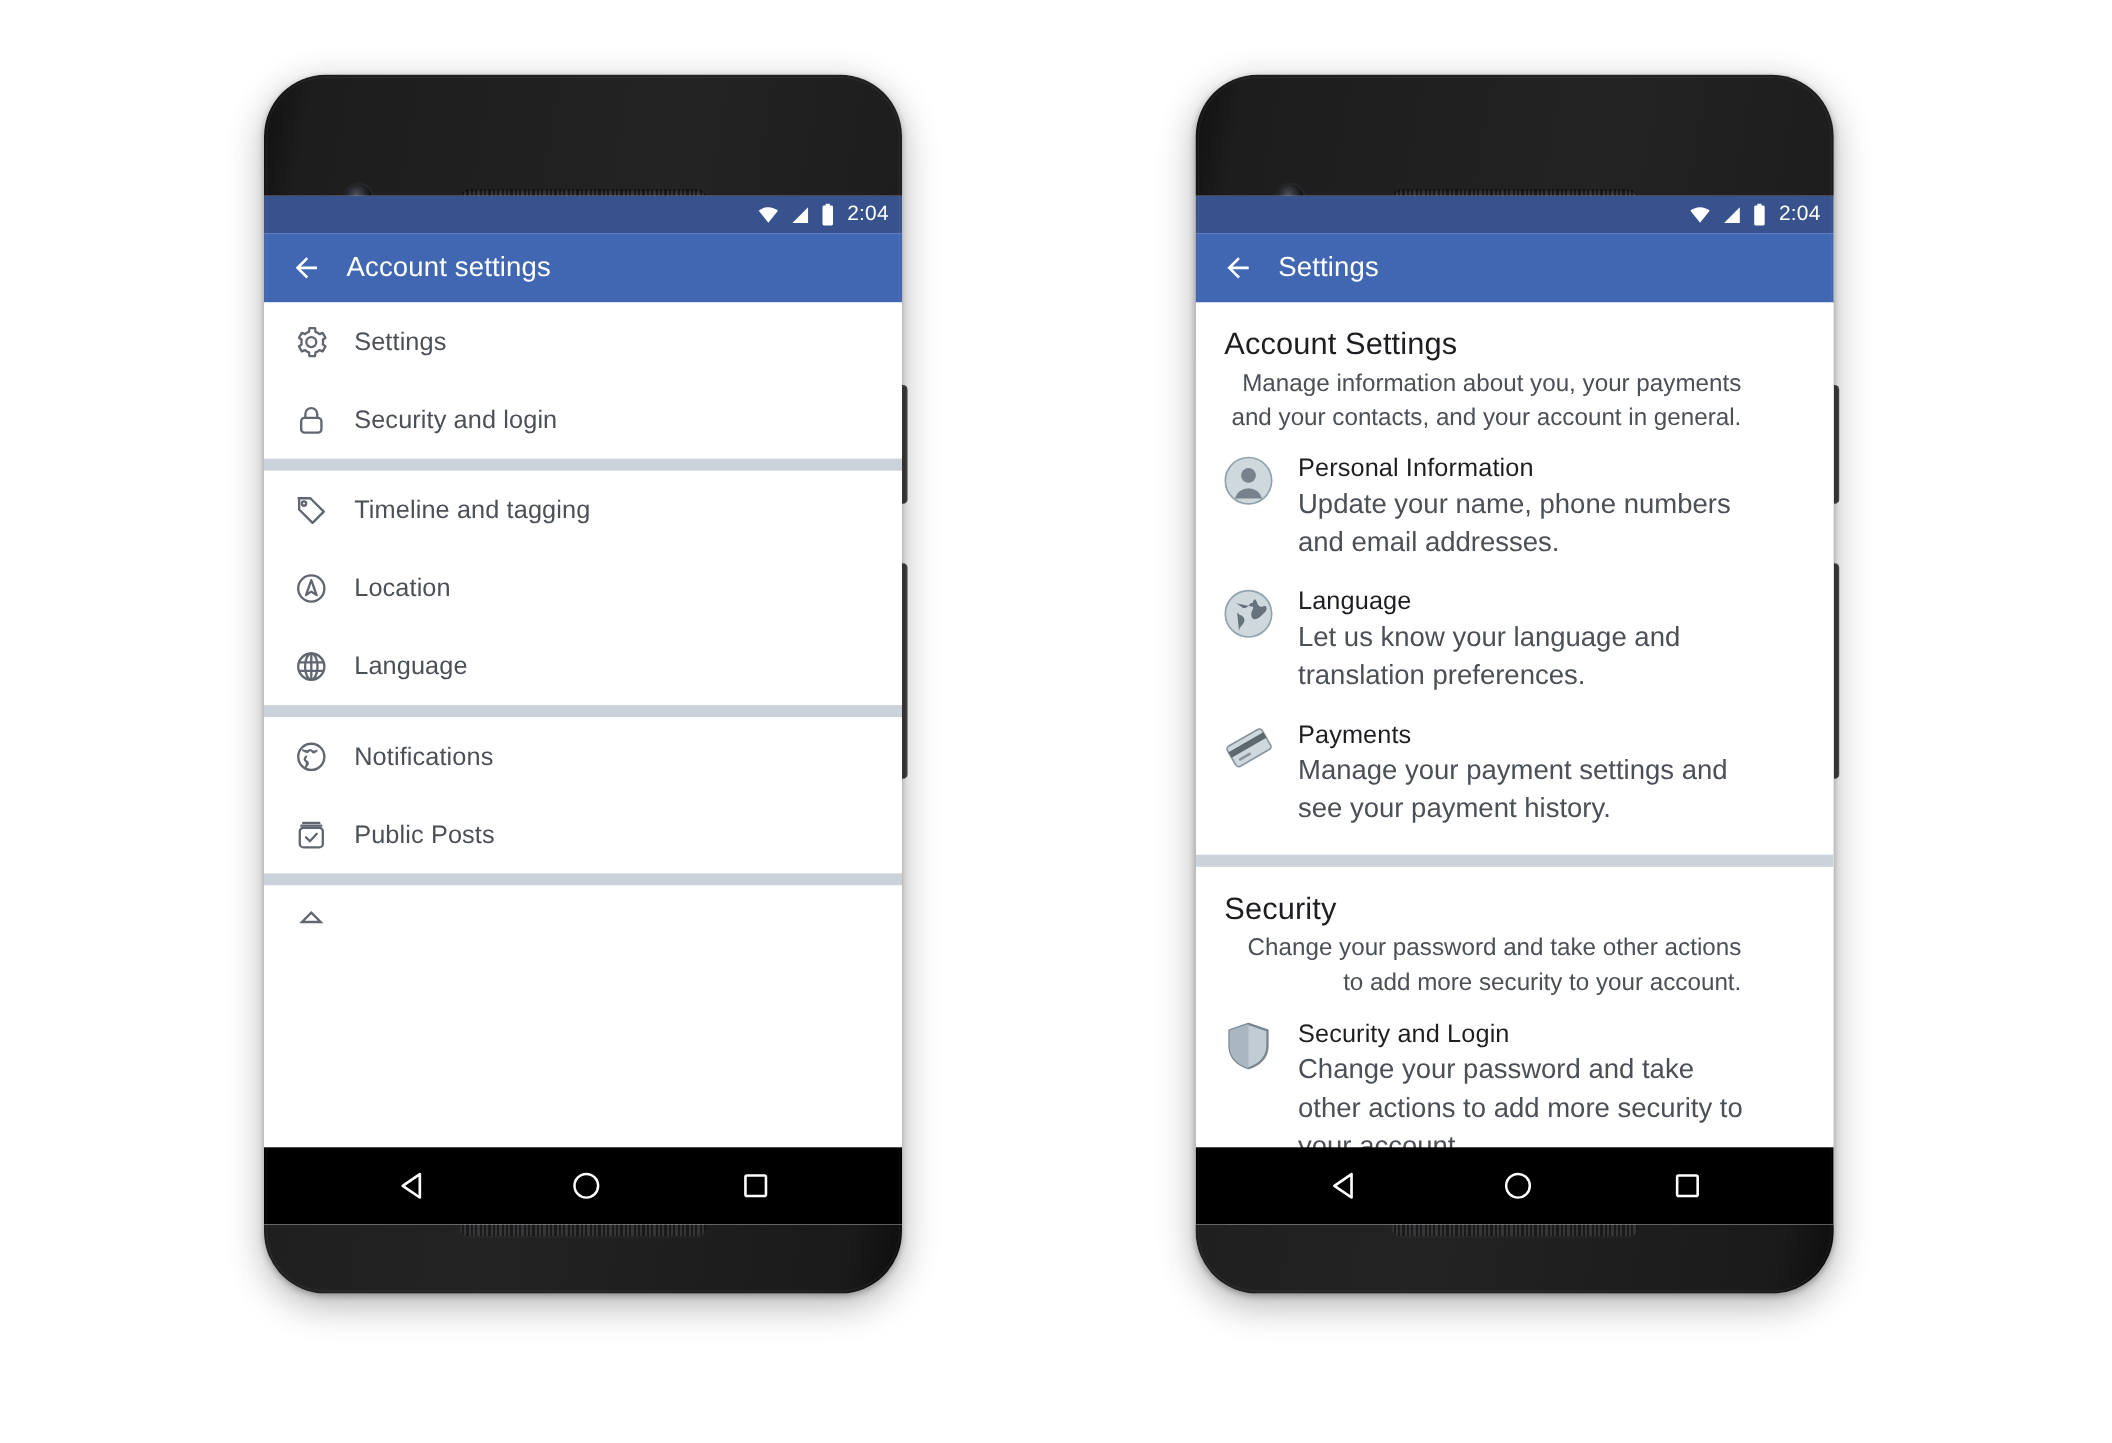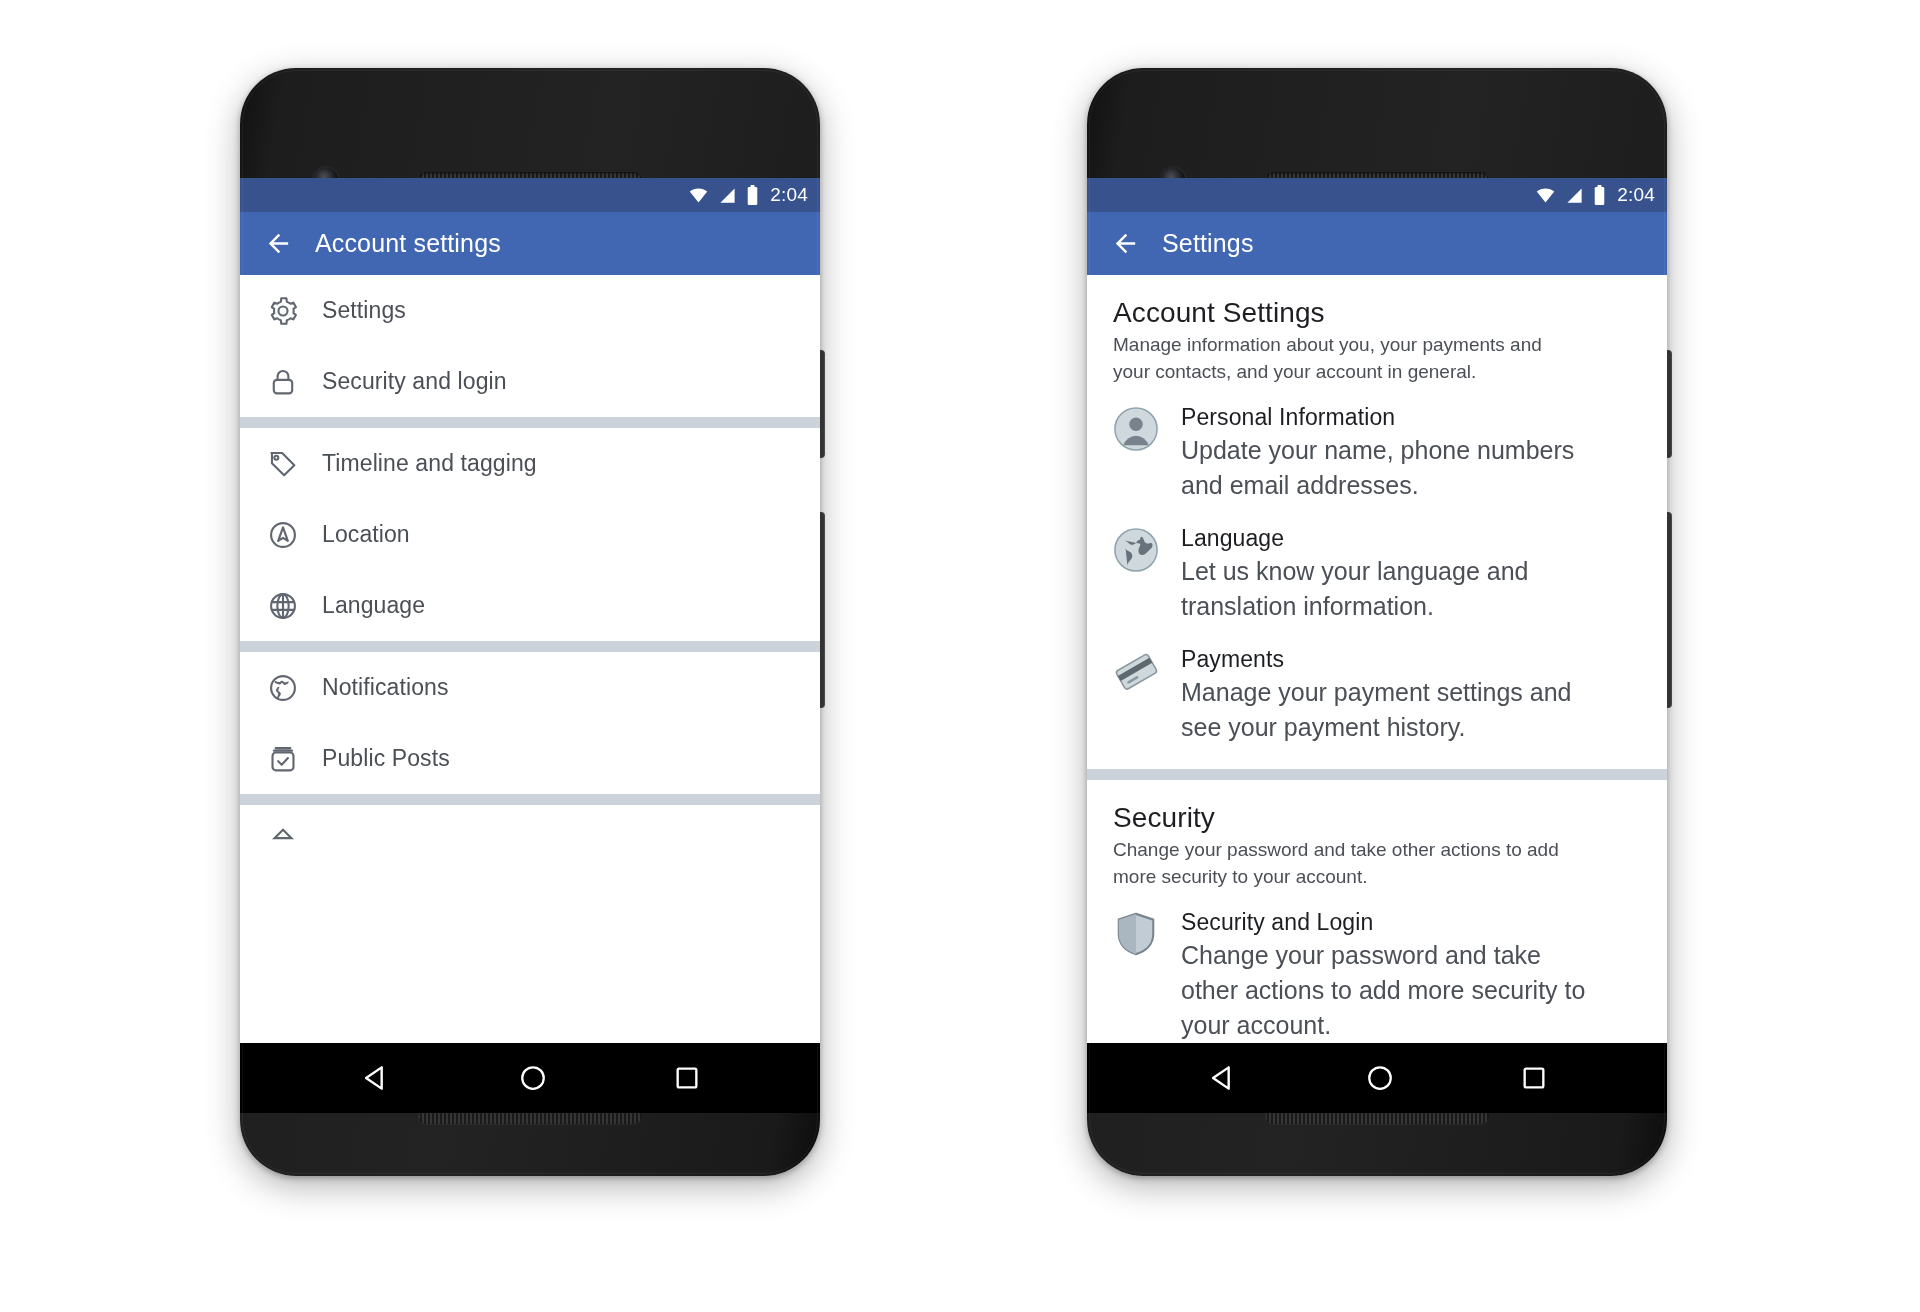--- a/index.html
+++ b/index.html
@@ -98,23 +98,23 @@
     background: #fff;
   }
   .list-row .li-icon { width: 34px; height: 34px; flex: none; color: #606770; }
   .list-row .li-icon svg { width: 34px; height: 34px; display: block; }
   .list-label { font-size: 23px; color: #4b4f56; letter-spacing: .1px; }
   .gap-divider { height: 11px; background: #cbd2d9; }
 
   
   .sec-head { padding: 22px 26px 6px 26px; }
   .sec-title { font-size: 28px; color: #1c1e21; font-weight: 400; letter-spacing: .1px; }
-  .sec-sub   { font-size: 19px; color: #4b4f56; line-height: 1.42; margin-top: 3px; max-width: 470px; }
-
-  .rich-row { display: flex; padding: 10px 26px 10px 26px; gap: 22px; align-items: flex-start; }
+  .sec-sub   { font-size: 22px; color: #4b4f56; line-height: 1.42; margin-top: 3px; max-width: 470px; text-align: right; }
+
+  .rich-row { display: flex; padding: 10px 26px 10px 14px; gap: 22px; align-items: flex-start; margin-left: 11px; }
   .rich-icon { width: 46px; height: 46px; flex: none; margin-top: 4px; }
   .rich-icon svg { width: 46px; height: 46px; display: block; }
   .rich-text { padding-top: 2px; }
   .rich-title { font-size: 23px; color: #1c1e21; letter-spacing: .1px; }
   .rich-sub { font-size: 25px; color: #4b4f56; line-height: 1.4; margin-top: 2px; max-width: 420px; }
 
   
   .navbar {
     position: absolute; left: 0; right: 0; bottom: 0;
     height: 70px; background: #000;
@@ -339,21 +339,21 @@
         <div class="rich-row">
           <span class="rich-icon">
             <svg viewBox="0 0 48 48">
                 <circle cx="24" cy="24" r="22" fill="#cfd8dc" stroke="#90a4ae" stroke-width="1.6"></circle>
                 <path d="M12 14c5 2 6 6 10 4s3-6 7-4 3 6 7 5M15 40c1-5 6-6 5-11s-7-3-7-8" fill="#66727c"></path>
                 <path d="M30 10c3 3 2 6 5 7s5-2 6 1-2 5-4 7-5 5-8 4-3-6-1-9-2-7 2-10z" fill="#66727c"></path>
               </svg>
           </span>
           <span class="rich-text">
             <span class="rich-title" style="display:block">Language</span>
-            <span class="rich-sub" style="display:block">Let us know your language and translation information.</span>
+            <span class="rich-sub" style="display:block">Let us know your language and translation preferences.</span>
           </span>
         </div>
 
         <div class="rich-row">
           <span class="rich-icon">
             <svg viewBox="0 0 48 48">
                 <g transform="rotate(-30 24 24)">
                   <rect x="5" y="14" width="38" height="22" rx="3.2" fill="#cfd8dc" stroke="#8a969f" stroke-width="1.6"></rect>
                   <rect x="5" y="19" width="38" height="6" fill="#5d686f"></rect>
                   <rect x="10" y="29" width="13" height="2.6" rx="1.3" fill="#8a969f"></rect>

